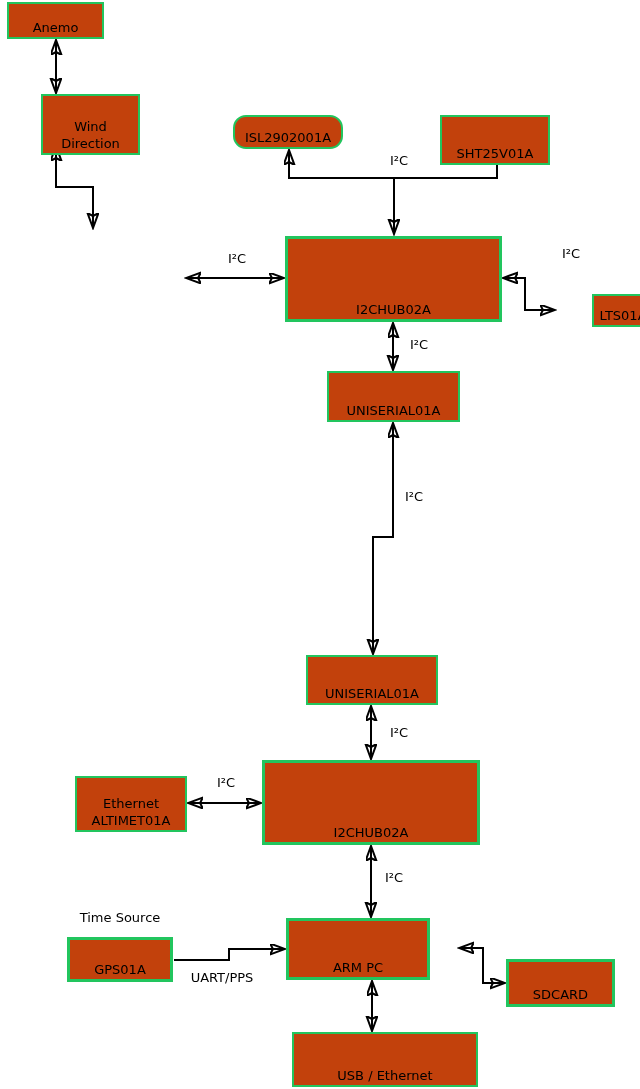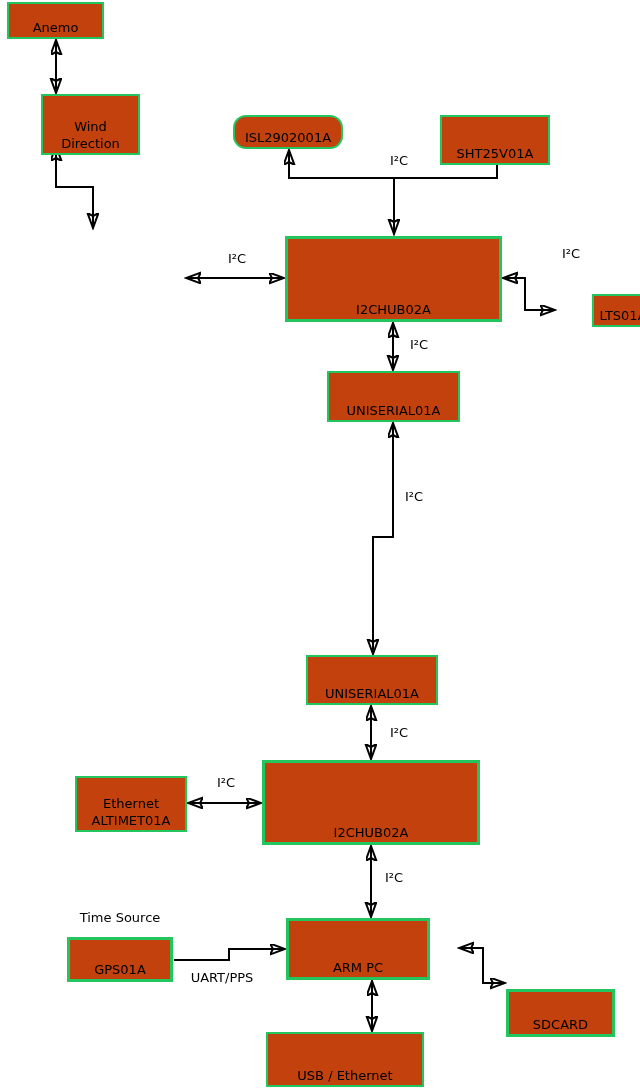--- a/index.html
+++ b/index.html
@@ -121,25 +121,25 @@
   </div>
 
   <div class="node thick" style="left:67px;top:937px;width:106px;height:45px;">
     <span class="lbl">GPS01A</span>
   </div>
 
   <div class="node thick" style="left:286px;top:918px;width:144px;height:62px;">
     <span class="lbl">ARM PC</span>
   </div>
 
-  <div class="node thick" style="left:506px;top:959px;width:109px;height:48px;margin-top:30px;">
+  <div class="node thick" style="left:506px;top:959px;width:109px;height:48px;">
     <span class="lbl">SDCARD</span>
   </div>
 
-  <div class="node" style="left:266px;top:1032px;width:158px;height:55px;">
+  <div class="node" style="left:292px;top:1032px;width:186px;height:55px;">
     <span class="lbl">USB / Ethernet</span>
   </div>
 
   <span class="elabel" style="left:399px;top:160px;">I²C</span>
   <span class="elabel" style="left:237px;top:258px;">I²C</span>
   <span class="elabel" style="left:571px;top:253px;">I²C</span>
   <span class="elabel" style="left:419px;top:344px;">I²C</span>
   <span class="elabel" style="left:414px;top:496px;">I²C</span>
   <span class="elabel" style="left:399px;top:732px;">I²C</span>
   <span class="elabel" style="left:226px;top:782px;">I²C</span>

